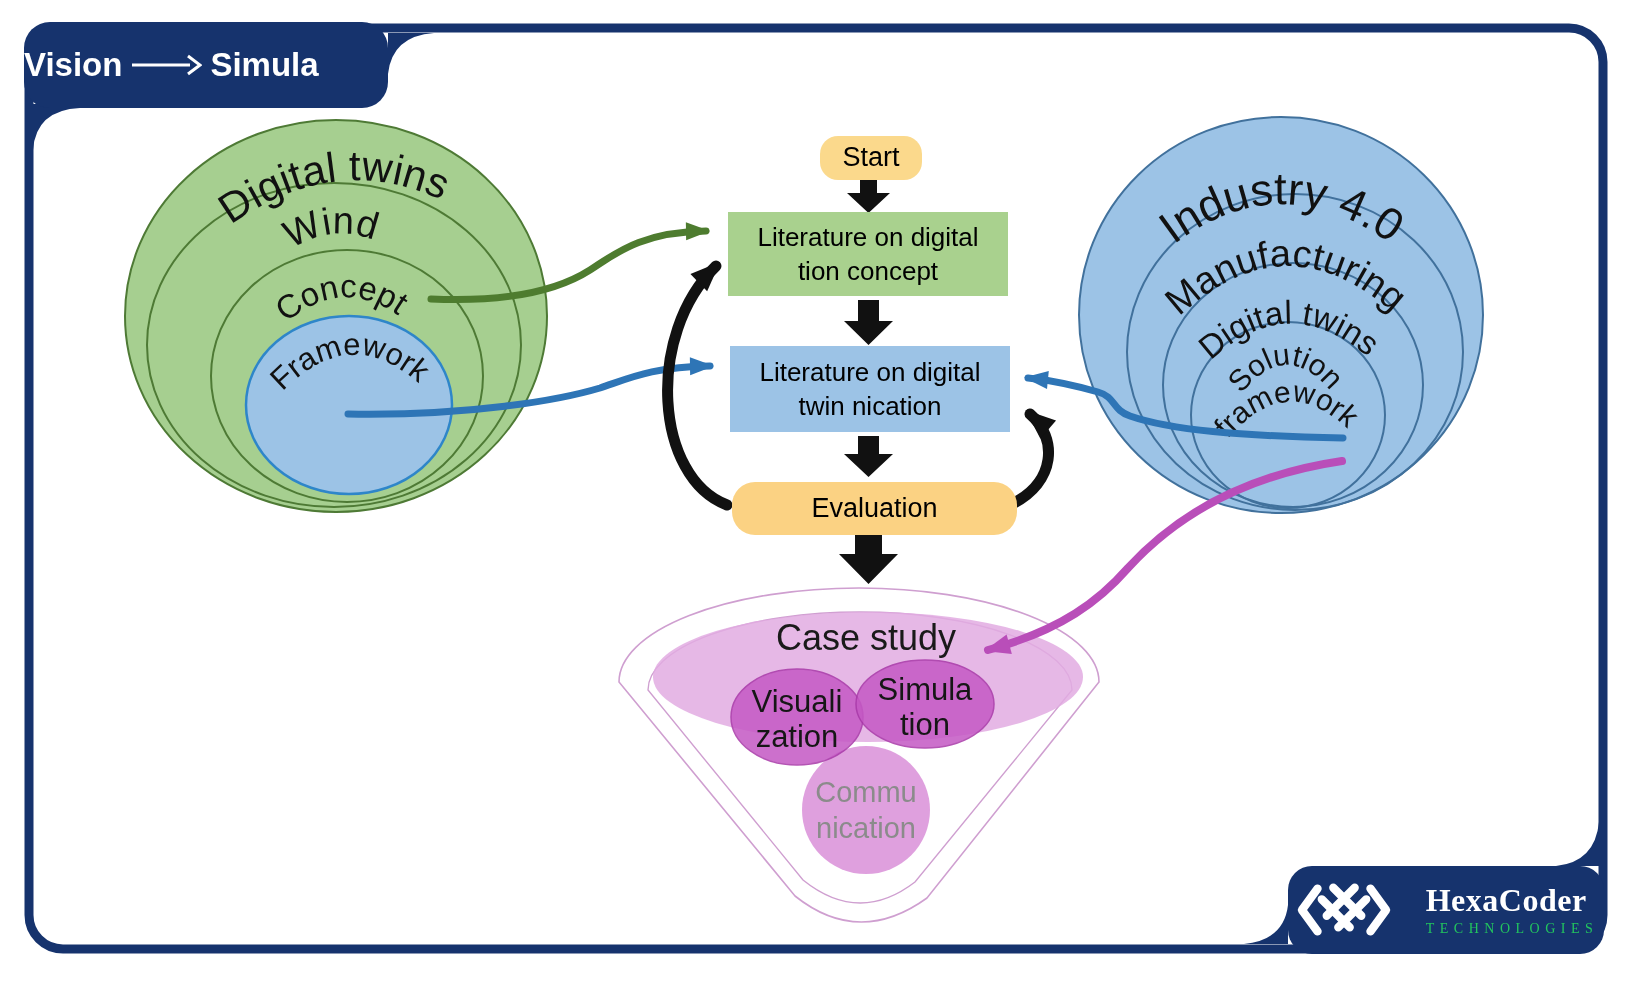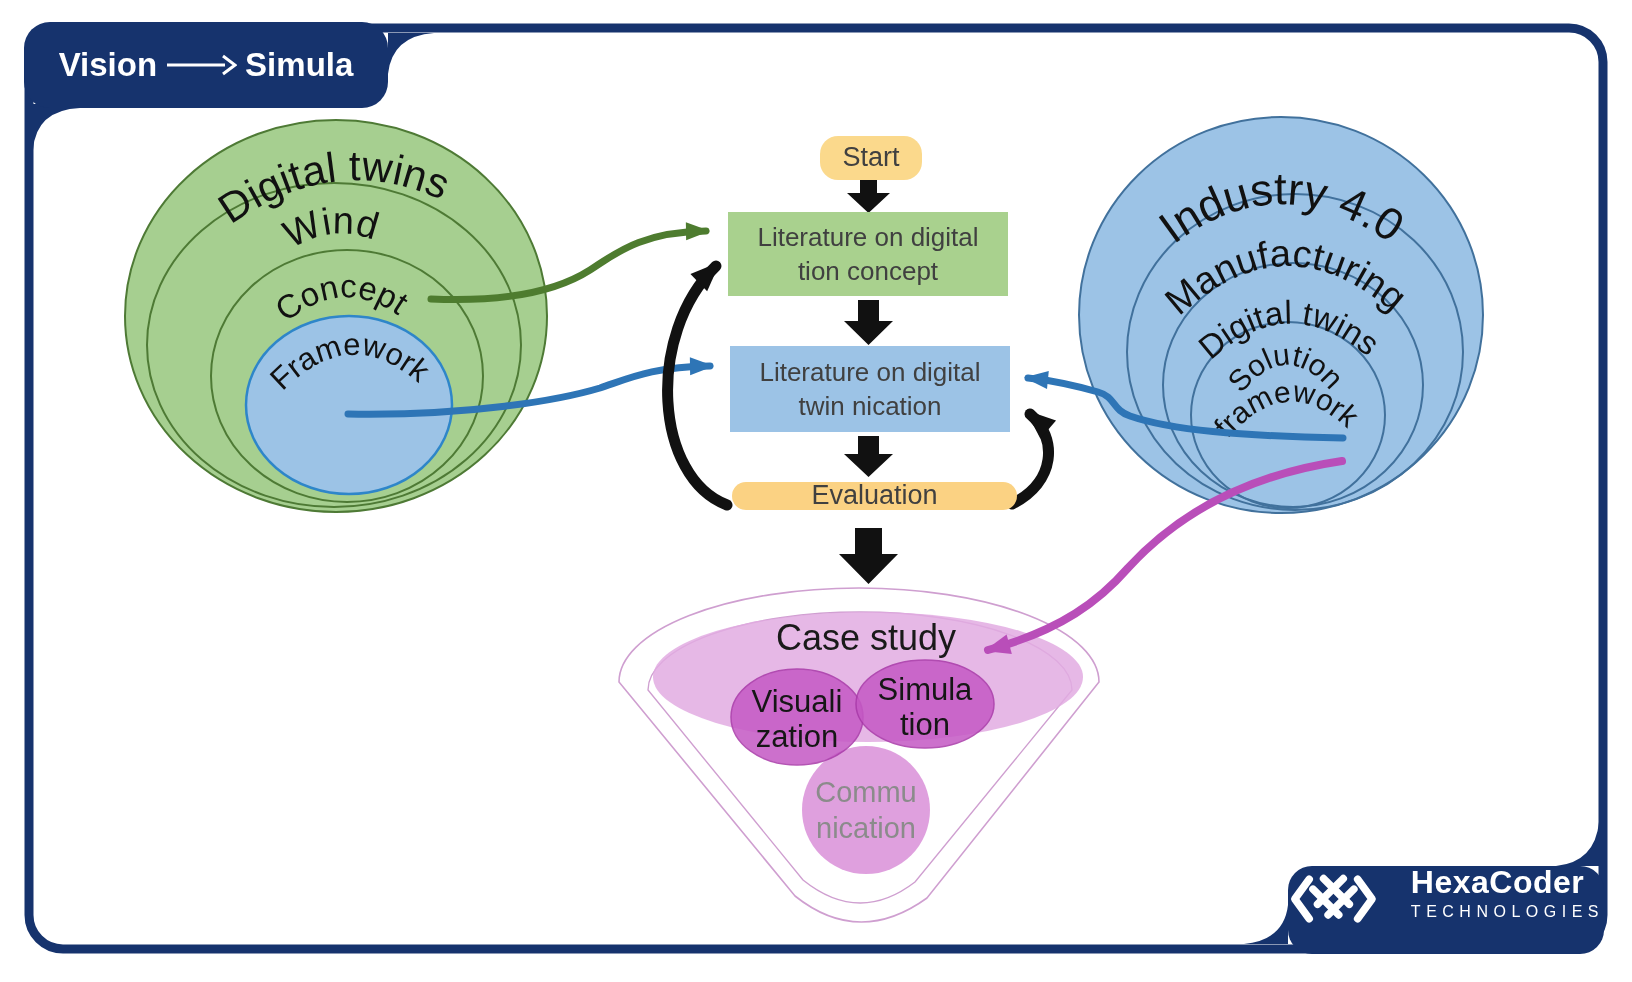--- a/index.html
+++ b/index.html
@@ -2,41 +2,41 @@
 <html><head>
 <meta charset="utf-8">
 <style>
   html,body{margin:0;padding:0;background:#ffffff;}
   .stage{position:relative;width:1632px;height:982px;background:#ffffff;overflow:hidden;
          font-family:"Liberation Sans",sans-serif;}
   svg text{font-family:"Liberation Sans",sans-serif;}
 
   
   .node{position:absolute;display:flex;flex-direction:column;align-items:center;justify-content:center;
-        color:#404040;text-align:center;line-height:1.32;}
+        color:#000000;text-align:center;line-height:1.32;}
   .node span{display:block;white-space:nowrap;}
   .start-node{left:820px;top:136px;width:102px;height:44px;border-radius:18px;
               background:#fbd98c;font-size:27px;}
   .concept-box{left:728px;top:212px;width:280px;height:84px;background:#a9d18e;font-size:26px;}
   .framework-box{left:730px;top:346px;width:280px;height:86px;background:#9cc3e6;font-size:26px;}
-  .eval-pill{left:732px;top:482px;width:285px;height:28px;border-radius:23px;
+  .eval-pill{left:732px;top:482px;width:285px;height:53px;border-radius:23px;
              background:#fbd283;font-size:27px;}
 
   
   .vision-badge{position:absolute;left:24px;top:22px;width:364px;height:86px;border-radius:26px;
-                background:#16336d;display:flex;align-items:center;justify-content:center;gap:8px;
+                background:#16336d;display:flex;align-items:center;justify-content:flex-start;gap:8px;
                 color:#ffffff;font-size:33px;font-weight:bold;}
 
   
   .logo-badge{position:absolute;left:1288px;top:866px;width:316px;height:88px;border-radius:24px;
-              background:#16336d;display:flex;align-items:flex-start;justify-content:center;gap:32px;
-              color:#ffffff;}
+              background:#16336d;display:flex;align-items:center;justify-content:center;gap:32px;
+              color:#ffffff;font-family:Liberation Serif, serif;}
   .logo-text{display:flex;flex-direction:column;align-items:flex-start;line-height:1;}
   .logo-name{font-size:32px;font-weight:bold;letter-spacing:.5px;}
-  .logo-sub{font-size:16px;letter-spacing:5.5px;color:#ffffff;margin-top:6px;}
+  .logo-sub{font-size:14px;letter-spacing:5.5px;color:#22c55e;margin-top:6px;}
 
   
   .arc{fill:#111111;}
   .arc-l1{font-size:42px;} .arc-l2{font-size:38px;} .arc-l3{font-size:33px;} .arc-l4{font-size:31px;}
   .arc-r1{font-size:45px;} .arc-r2{font-size:38px;} .arc-r3{font-size:33px;} .arc-r4{font-size:30px;} .arc-r5{font-size:30px;}
   .fun-title{font-size:36px;fill:#1a1a1a;}
   .fun-dark{font-size:31px;fill:#161616;}
   .fun-gray{font-size:29px;fill:#8b8b8b;}
 </style>
 </head>

